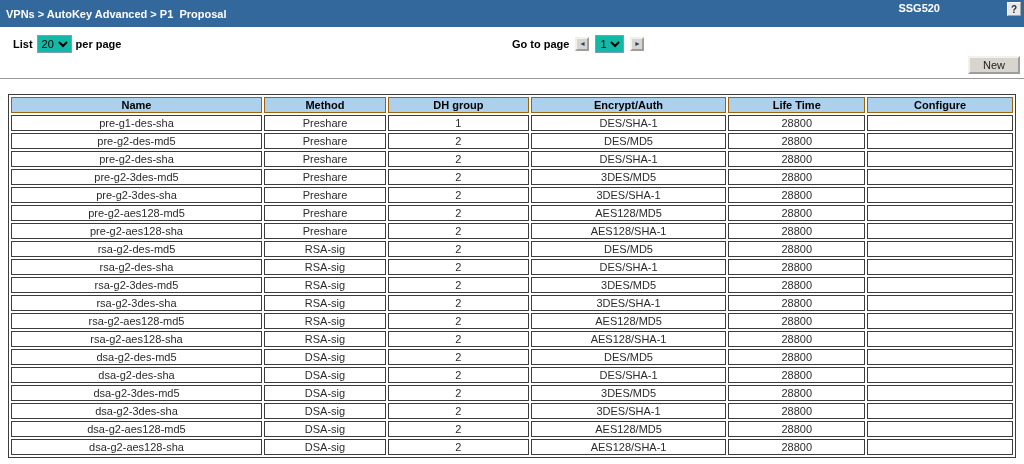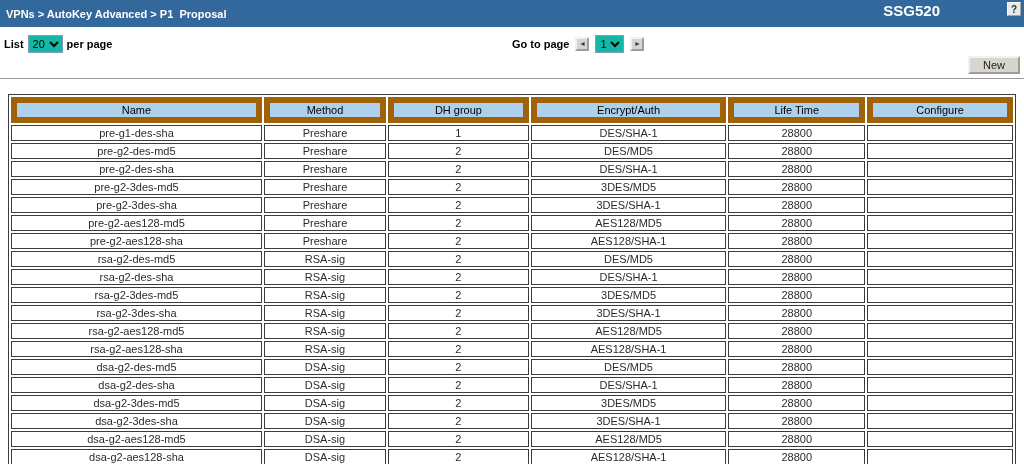--- a/index.html
+++ b/index.html
@@ -23,21 +23,21 @@
     color: #ffffff;
     font-size: 11px;
     font-weight: bold;
     white-space: pre;
   }
   .device-name {
     position: absolute;
     right: 84px;
     top: 2px;
     color: #ffffff;
-    font-size: 15px;
+    font-size: 11px;
     font-weight: bold;
   }
   .help-btn {
     position: absolute;
     right: 3px;
     top: 2px;
     width: 14px;
     height: 14px;
     padding: 0;
     font-family: "Liberation Sans", sans-serif;
@@ -53,21 +53,21 @@
   .controls {
     position: relative;
     height: 20px;
     margin-top: 8px;
     font-size: 11px;
     font-weight: bold;
     color: #000000;
   }
   .list-group {
     position: absolute;
-    left: 4px;
+    left: 13px;
     top: 0;
     display: flex;
     align-items: center;
     gap: 4px;
   }
   .goto-group {
     position: absolute;
     left: 512px;
     top: 0;
     display: flex;
@@ -122,23 +122,23 @@
   }
   table {
     width: 100%;
     border-collapse: separate;
     border-spacing: 2px;
     border: 1px solid #3c3c3c;
     background: #ffffff;
   }
   th {
     background: #add0ec;
-    border: 6px solid #a16207;
-    font-size: 11px;
-    font-weight: normal;
+    border: 1px solid #a16207;
+    font-size: 11px;
+    font-weight: bold;
     color: #000000;
     height: 14px;
     line-height: 14px;
     padding: 0 2px;
     text-align: center;
   }
   td {
     background: #ffffff;
     border: 1px solid #3c3c3c;
     font-size: 11px;

